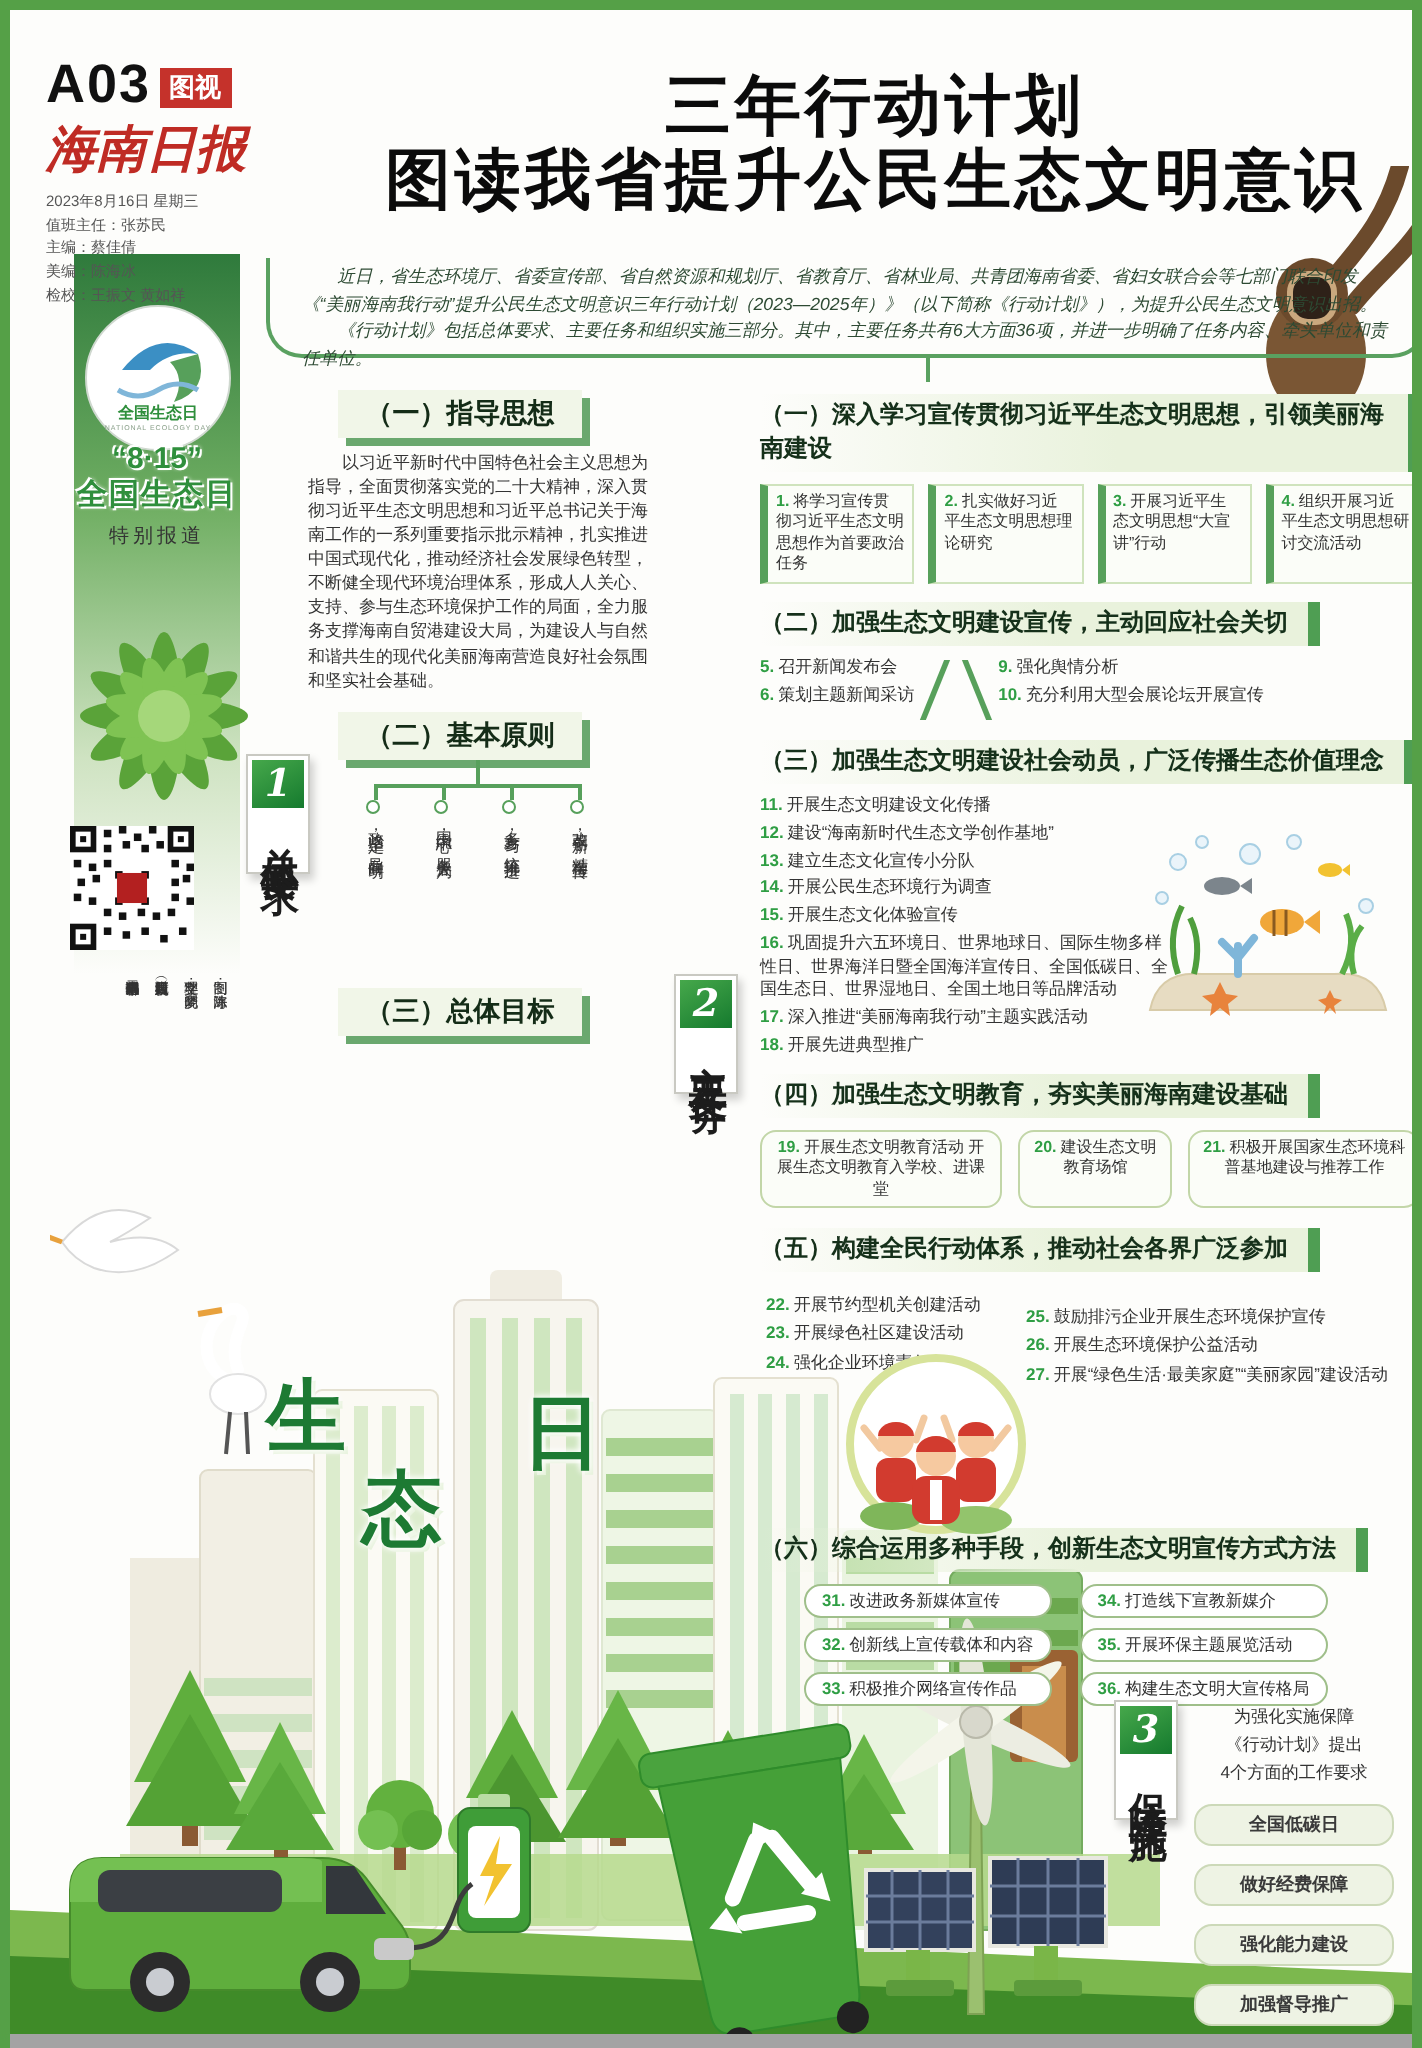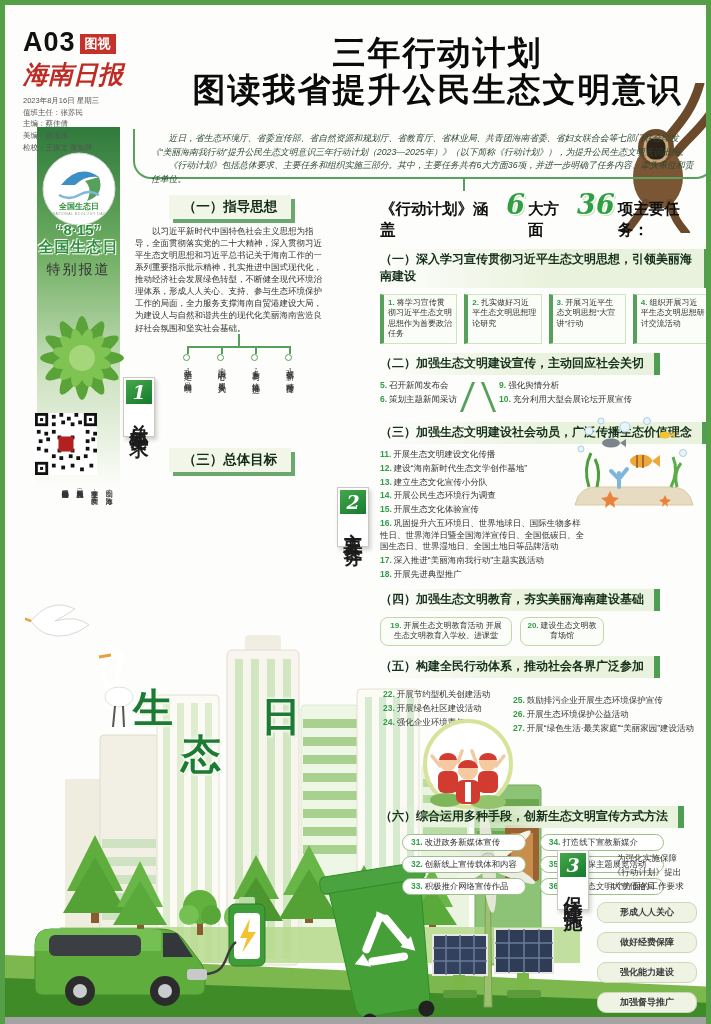--- a/index.html
+++ b/index.html
@@ -14,21 +14,21 @@
   .paper{font-family:"DejaVu Serif",serif;font-style:italic;font-weight:700;font-size:25px;color:#bf2b24;}
   .credit{font-size:7.5px;color:#555;line-height:1.55;}
   
   .title{font-weight:900;font-size:33px;line-height:1.12;color:#0b0b0b;text-align:center;letter-spacing:2px;}
   
   .intro{border-left:2px solid #5aa160;border-right:2px solid #5aa160;border-bottom:2px solid #5aa160;border-radius:0 0 18px 18px;}
   .intro p{margin:0;font-size:8.8px;line-height:1.55;color:#2d4a33;font-style:italic;text-indent:2em;}
   
   .banner{background:linear-gradient(#2f7a3c,#6fae62 35%,#cfe3c2 70%,rgba(255,255,255,0));}
   .tag1,.tag2{font-weight:900;color:#2f8f3c;text-align:center;text-shadow:0 0 2px #fff,1px 1px 0 #fff,-1px -1px 0 #fff;}
-  .tag3{font-size:14px;color:#333;letter-spacing:2px;text-align:center;}
+  .tag3{font-size:10px;color:#333;letter-spacing:2px;text-align:center;}
   
   .lhead{font-weight:800;font-size:13.5px;color:#142c17;background:#f1f6e8;box-shadow:4px 4px 0 #6aa86e;padding:3px 14px;display:inline-block;}
   .ghead{font-weight:800;font-size:12px;color:#15301a;background:linear-gradient(to right,rgba(233,242,220,0) 0,#e9f2dc 55%);border-right:6px solid #4f9e53;padding:2px 10px 3px 0;display:inline-block;}
   .num{color:#2f9e44;font-weight:800;margin-right:2px;}
   .item{font-size:8.5px;line-height:1.35;color:#333;}
   .taskbox{border:1px solid #cfe3bd;border-left:4px solid #57a05b;background:#fbfdf8;padding:3px 4px;font-size:8px;line-height:1.3;color:#333;}
   .slash{width:3px;height:30px;background:#57a05b;transform:skewX(-22deg);margin:2px 9px 0;}
   .pillbox{border:1px solid #c2d6a8;border-radius:8px;background:#fbfdf8;padding:3px 6px;font-size:8px;line-height:1.3;color:#333;}
   .pill6{border:1px solid #9fbf8a;border-radius:10px;background:#fff;padding:2px 8px;font-size:8.4px;color:#333;white-space:nowrap;}
   
@@ -375,21 +375,22 @@
 
   <div class="abs vtext qrlabel" style="left:52px;top:480px;height:160px;z-index:3;">
     <span style="display:block;">制图：陈海冰</span>
     <span style="display:block;">文字整理：周晓梦</span>
     <span style="display:block;">（视频当日八时更新）</span>
     <span style="display:block;">分享本版内容请扫二维码</span>
   </div>
 
   <div class="abs" style="left:130px;top:190px;width:190px;z-index:3;">
     <div style="text-align:center;"><span class="lhead">（一）指导思想</span></div>
-    <div class="item" style="margin-top:6px;font-size:8.5px;text-indent:2em;line-height:1.42;">以习近平新时代中国特色社会主义思想为指导，全面贯彻落实党的二十大精神，深入贯彻习近平生态文明思想和习近平总书记关于海南工作的一系列重要指示批示精神，扎实推进中国式现代化，推动经济社会发展绿色转型，不断健全现代环境治理体系，形成人人关心、支持、参与生态环境保护工作的局面，全力服务支撑海南自贸港建设大局，为建设人与自然和谐共生的现代化美丽海南营造良好社会氛围和坚实社会基础。</div>
+    <div class="item" style="margin-top:6px;font-size:8.5px;text-indent:2em;line-height:1.42;margin-left:19px;">以习近平新时代中国特色社会主义思想为指导，全面贯彻落实党的二十大精神，深入贯彻习近平生态文明思想和习近平总书记关于海南工作的一系列重要指示批示精神，扎实推进中国式现代化，推动经济社会发展绿色转型，不断健全现代环境治理体系，形成人人关心、支持、参与生态环境保护工作的局面，全力服务支撑海南自贸港建设大局，为建设人与自然和谐共生的现代化美丽海南营造良好社会氛围和坚实社会基础。</div>
+    <div style="text-align:center;margin-top:10px;"><span class="lhead">（二）基本原则</span></div>
 
     <div style="position:relative;height:108px;margin-top:0;">
       <div class="abs" style="left:103px;top:0;width:2px;height:12px;background:#57a05b;"></div>
       <div class="abs" style="left:52px;top:12px;width:104px;height:2px;background:#57a05b;"></div>
       <div class="abs" style="left:52px;top:12px;width:2px;height:8px;background:#57a05b;"></div>
       <div class="abs" style="left:86px;top:12px;width:2px;height:8px;background:#57a05b;"></div>
       <div class="abs" style="left:120px;top:12px;width:2px;height:8px;background:#57a05b;"></div>
       <div class="abs" style="left:154px;top:12px;width:2px;height:8px;background:#57a05b;"></div>
       <div class="abs" style="left:46px;top:20px;">
           <div class="dot"></div>
@@ -410,27 +411,20 @@
     </div>
     <div style="text-align:center;margin-top:6px;"><span class="lhead">（三）总体目标</span></div>
   </div>
 
   <div class="abs vlabel" style="left:118px;top:372px;z-index:5;">
     <div class="numbox">1</div>
     <div class="vword">总体要求</div>
   </div>
 
   <div class="abs" style="left:375px;top:184px;width:330px;z-index:3;">
-    <div style="display:flex;align-items:baseline;justify-content:center;">
-      <span class="theadtxt">《行动计划》涵盖</span>
-      <span class="bignum">6</span>
-      <span class="theadtxt">大方面</span>
-      <span class="bignum">36</span>
-      <span class="theadtxt">项主要任务：</span>
-    </div>
 
     <div style="margin-top:8px;"><span class="ghead">（一）深入学习宣传贯彻习近平生态文明思想，引领美丽海南建设</span></div>
     <div style="display:flex;gap:7px;margin-top:6px;">
       <div class="taskbox" style="width:74px;"><span class="num">1.</span><span>将学习宣传贯彻习近平生态文明思想作为首要政治任务</span></div>
       <div class="taskbox" style="width:74px;"><span class="num">2.</span><span>扎实做好习近平生态文明思想理论研究</span></div>
       <div class="taskbox" style="width:74px;"><span class="num">3.</span><span>开展习近平生态文明思想“大宣讲”行动</span></div>
       <div class="taskbox" style="width:74px;"><span class="num">4.</span><span>组织开展习近平生态文明思想研讨交流活动</span></div>
     </div>
 
     <div style="margin-top:9px;"><span class="ghead">（二）加强生态文明建设宣传，主动回应社会关切</span></div>
@@ -456,20 +450,21 @@
       <div class="item" style="margin:2.5px 0;"><span class="num">15.</span><span>开展生态文化体验宣传</span></div>
       <div class="item" style="margin:2.5px 0;"><span class="num">16.</span><span>巩固提升六五环境日、世界地球日、国际生物多样性日、世界海洋日暨全国海洋宣传日、全国低碳日、全国生态日、世界湿地日、全国土地日等品牌活动</span></div>
       <div class="item" style="margin:2.5px 0;"><span class="num">17.</span><span>深入推进“美丽海南我行动”主题实践活动</span></div>
       <div class="item" style="margin:2.5px 0;"><span class="num">18.</span><span>开展先进典型推广</span></div>
     </div>
 
     <div style="margin-top:8px;"><span class="ghead">（四）加强生态文明教育，夯实美丽海南建设基础</span></div>
     <div style="display:flex;gap:8px;margin-top:6px;">
       <div class="pillbox" style="width:118px;text-align:center;"><span class="num">19.</span><span>开展生态文明教育活动 开展生态文明教育入学校、进课堂</span></div>
       <div class="pillbox" style="width:70px;text-align:center;"><span class="num">20.</span><span>建设生态文明教育场馆</span></div>
+      <div class="pillbox" style="width:112px;text-align:center;"><span class="num">21.</span><span>积极开展国家生态环境科普基地建设与推荐工作</span></div>
     </div>
 
     <div style="margin-top:10px;"><span class="ghead">（五）构建全民行动体系，推动社会各界广泛参加</span></div>
     <div style="position:relative;height:120px;">
       <div class="abs" style="left:3px;top:8px;width:120px;">
         <div class="item" style="margin:3px 0;"><span class="num">22.</span><span>开展节约型机关创建活动</span></div>
         <div class="item" style="margin:3px 0;"><span class="num">23.</span><span>开展绿色社区建设活动</span></div>
         <div class="item" style="margin:3px 0;"><span class="num">24.</span><span>强化企业环境责任</span></div>
       </div>
       <div class="abs" style="left:133px;top:14px;width:195px;">
@@ -548,20 +543,20 @@
   <div class="abs vlabel" style="left:552px;top:845px;z-index:5;">
     <div class="numbox">3</div>
     <div class="vword">保障实施</div>
   </div>
   <div class="abs" style="left:592px;top:847px;width:100px;z-index:4;">
     <div class="sgintro">
       <div>为强化实施保障</div>
       <div>《行动计划》提出</div>
       <div>4个方面的工作要求</div>
     </div>
-    <div class="sgpill" style="margin-top:9px;">形成人人关心</div>
+    <div class="sgpill" style="margin-top:9px;">全国低碳日</div>
     <div class="sgpill" style="margin-top:9px;">做好经费保障</div>
     <div class="sgpill" style="margin-top:9px;">强化能力建设</div>
     <div class="sgpill" style="margin-top:9px;">加强督导推广</div>
   </div>
 
   <div class="abs graybar" style="left:0;top:1012px;width:711px;height:12px;z-index:6;"></div>
 </div>
 
 </body></html>

